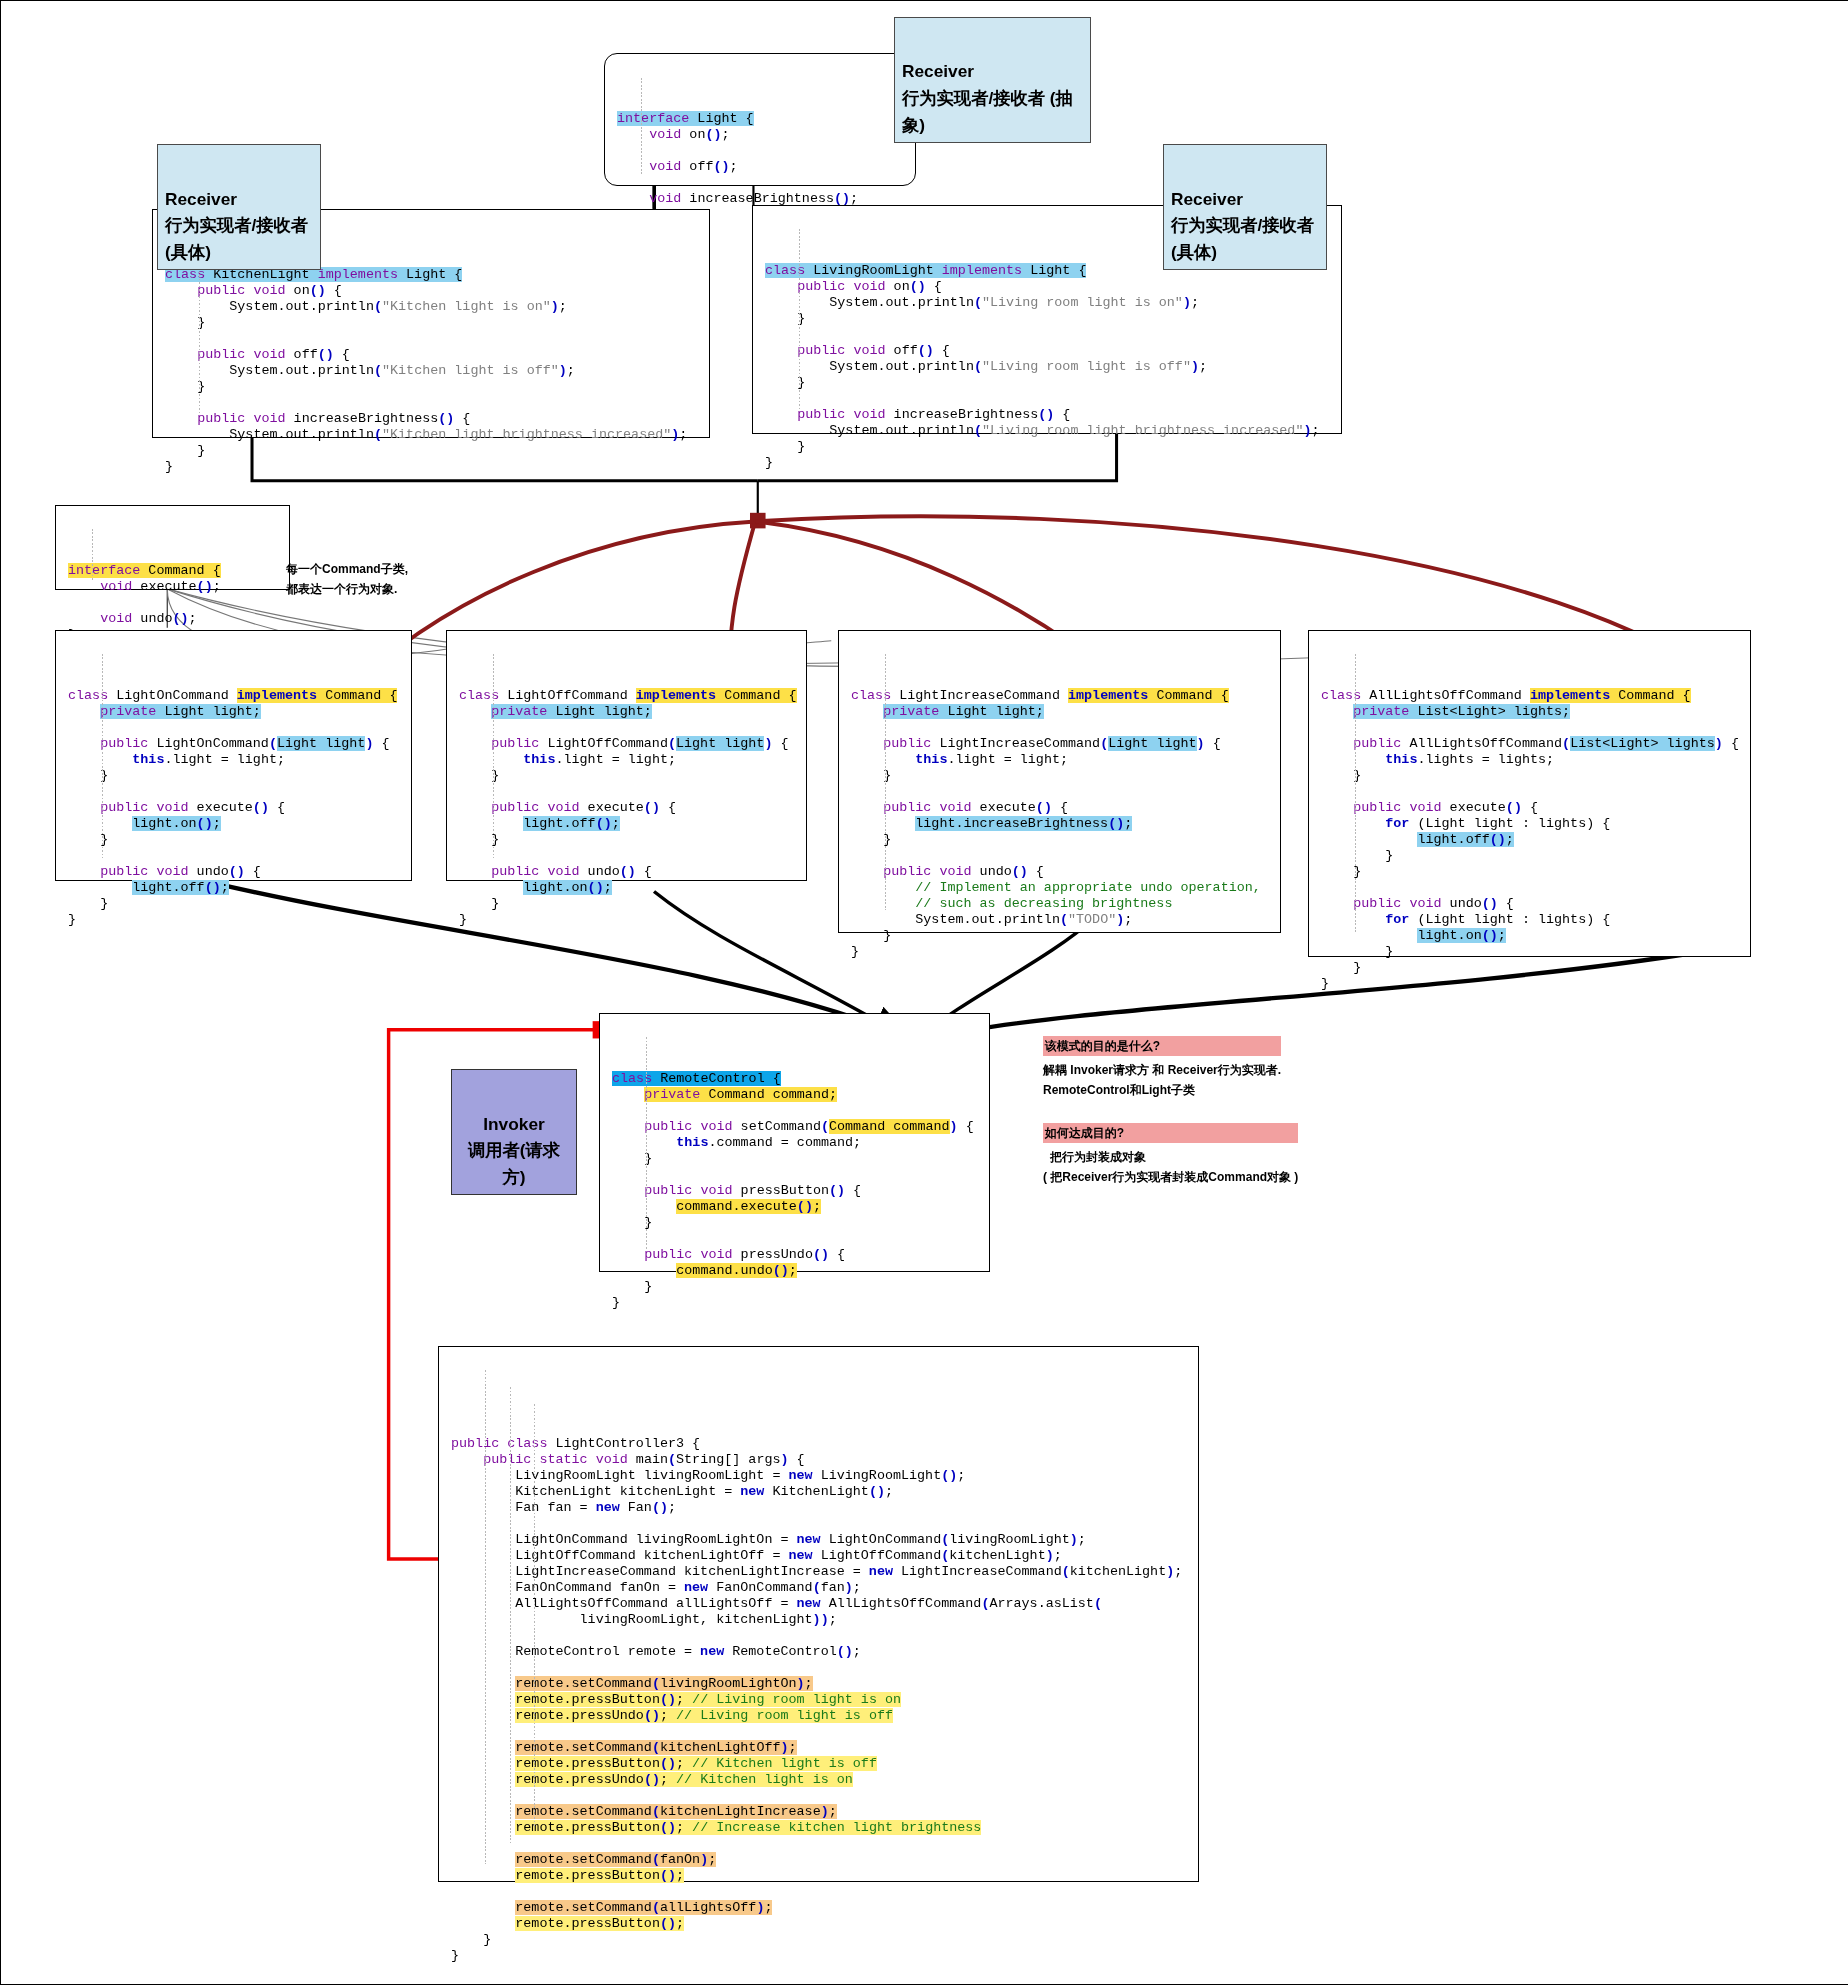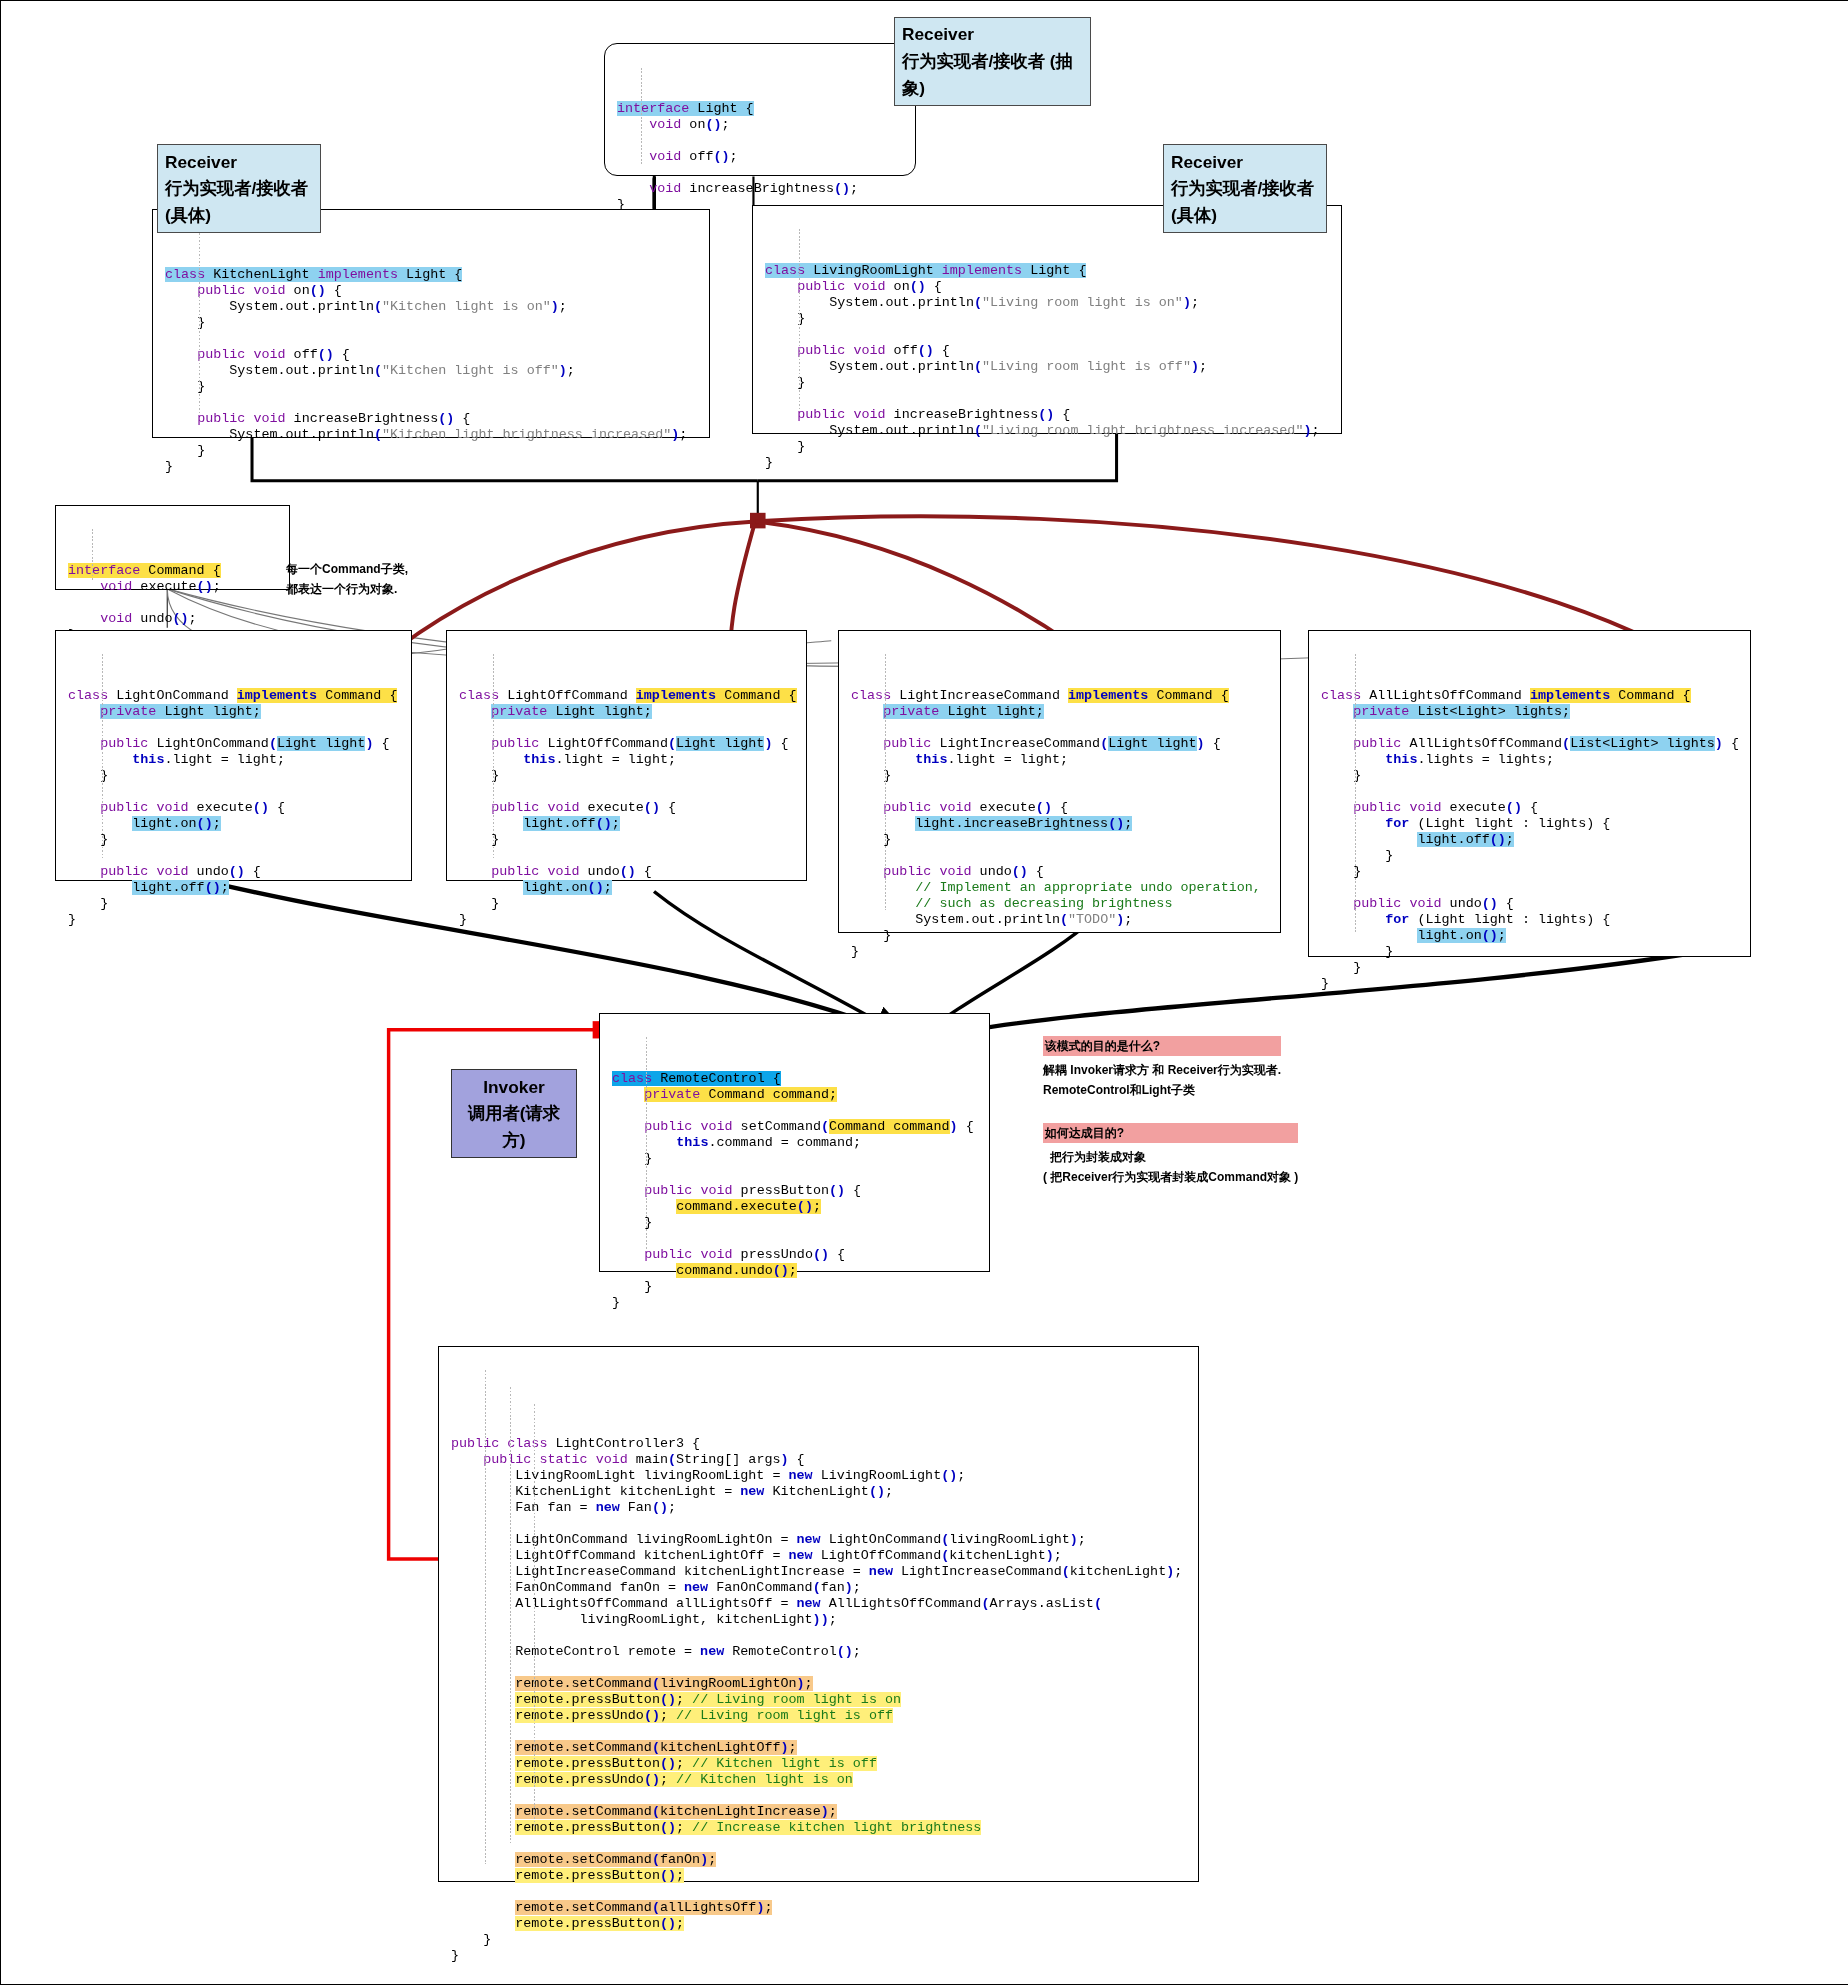--- a/index.html
+++ b/index.html
@@ -28,21 +28,21 @@
   .hy{background:#ffef7a;}        
   .ho{background:#f8c98a;text-align:right;}        
   
   .codebox .guide{position:absolute;top:0;bottom:0;width:0.9px;
      background:repeating-linear-gradient(to bottom,#b8b8b8 0 1.7px,transparent 1.7px 3.5px);}
   
   .rolebox{
     position:absolute;border:0.9px solid #4a4a4a;box-sizing:border-box;
     padding:3.5px 7px;z-index:9;font-weight:bold;line-height:1.55;
   }
-  .rolebox .l1{font-size:17.3px;display:block;}
+  .rolebox .l1{font-size:17.3px;display:block;margin-top:37px;}
   .rolebox .l2{font-size:17.3px;display:block;}
   .role-receiver{background:#cfe7f2;}
   .role-invoker{background:#a2a2dd;border:0.9px solid #333;text-align:center;}
   .note{position:absolute;z-index:9;font-size:12px;font-weight:bold;line-height:1.7;color:#000;}
   .note .hl{background:#f2a0a0;padding:0 1.7px;display:inline-block;}
   .note .row{display:block;white-space:nowrap;}
   svg.wires{position:absolute;left:0;top:0;width:1849px;height:1985px;z-index:3;pointer-events:none;}
   svg.wires-top{z-index:2;}
 </style>
 </head>
@@ -159,21 +159,21 @@
     <span class="row" style="margin-top:3.5px;">解耦 Invoker请求方 和 Receiver行为实现者.</span>
     <span class="row">RemoteControl和Light子类</span>
   </div>
 
   <div class="note" style="left:1042px;top:1122px;">
     <span class="row hl">如何达成目的?</span>
     <span class="row" style="margin-top:3.5px;padding-left:7px;">把行为封装成对象</span>
     <span class="row">( 把Receiver行为实现者封装成Command对象 )</span>
   </div>
 
-  <div class="codebox" style="left:603px;top:42px;width:312px;height:133px;border-radius:13px;">
+  <div class="codebox" style="left:603px;top:52px;width:312px;height:133px;border-radius:13px;">
     <span class="guide" style="left:36px;top:24px;bottom:10.4px;"></span>
     <pre><span class="ln"><span class="hb"><span class="kw">interface</span> Light {</span></span><span class="ln">    <span class="kw">void</span> on<span class="kw2">()</span>;</span><span class="ln"> </span><span class="ln">    <span class="kw">void</span> off<span class="kw2">()</span>;</span><span class="ln"> </span><span class="ln">    <span class="kw">void</span> increaseBrightness<span class="kw2">()</span>;</span><span class="ln">}</span></pre>
   </div>
 
   <div class="codebox" style="left:151px;top:208px;width:558px;height:229px;">
     <span class="guide" style="left:46px;top:22.5px;bottom:24px;"></span>
     <pre><span class="ln"><span class="hb"><span class="kw">class</span> KitchenLight <span class="kw">implements</span> Light {</span></span><span class="ln">    <span class="kw">public void</span> on<span class="kw2">()</span> {</span><span class="ln">        System.out.println<span class="kw2">(</span><span class="str">"Kitchen light is on"</span><span class="kw2">)</span>;</span><span class="ln">    }</span><span class="ln"> </span><span class="ln">    <span class="kw">public void</span> off<span class="kw2">()</span> {</span><span class="ln">        System.out.println<span class="kw2">(</span><span class="str">"Kitchen light is off"</span><span class="kw2">)</span>;</span><span class="ln">    }</span><span class="ln"> </span><span class="ln">    <span class="kw">public void</span> increaseBrightness<span class="kw2">()</span> {</span><span class="ln">        System.out.println<span class="kw2">(</span><span class="str">"Kitchen light brightness increased"</span><span class="kw2">)</span>;</span><span class="ln">    }</span><span class="ln">}</span></pre>
   </div>
 
   <div class="codebox" style="left:751px;top:204px;width:590px;height:229px;">

